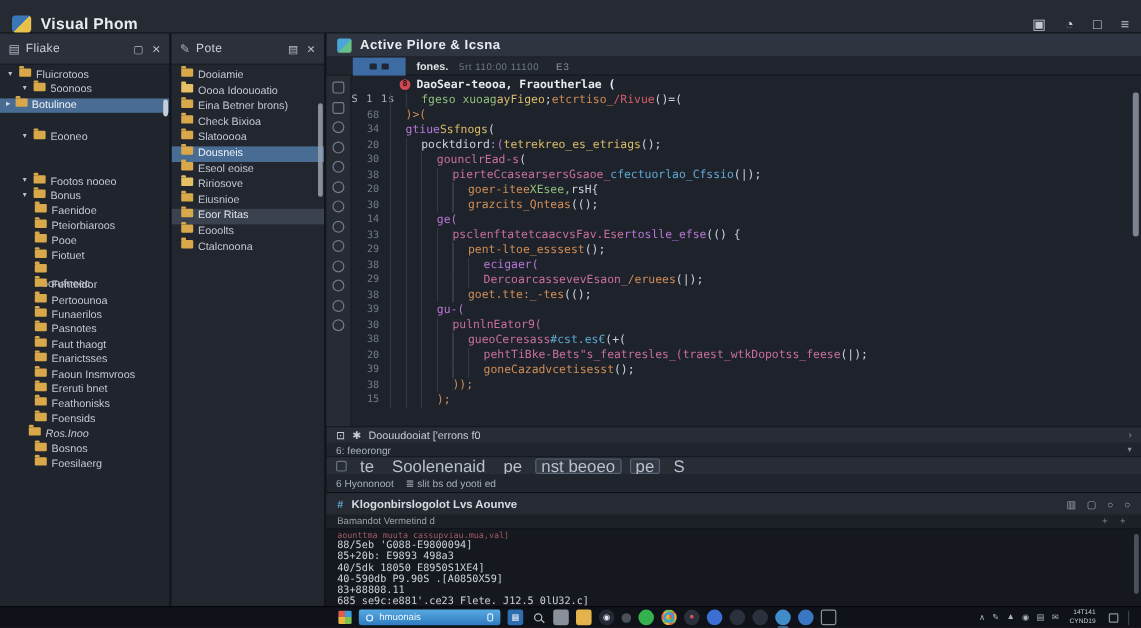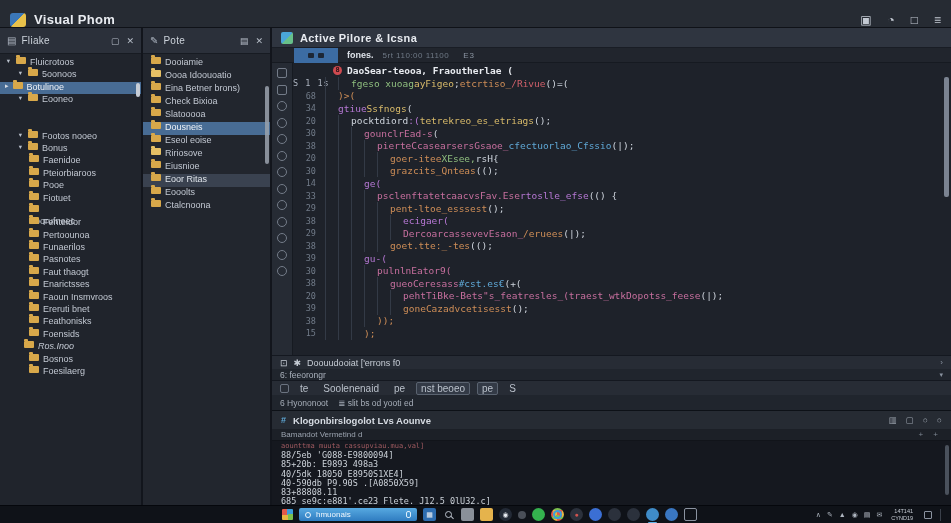--- a/index.html
+++ b/index.html
@@ -62,21 +62,21 @@
   .ind{height:12.5px;flex:none;background:repeating-linear-gradient(to right,#333a46 0,#333a46 1px,transparent 1px,transparent 13px)}
   .tk-g{color:#8fbf7f}.tk-y{color:#d9bb6a}.tk-o{color:#cf8e57}.tk-r{color:#d0606a}
   .tk-p{color:#b678d4}.tk-m{color:#c76f9e}.tk-b{color:#5fa8d6}.tk-w{color:#cdd3db}
   .escroll{position:absolute;top:14px;right:2px;width:5px;height:120px;border-radius:2px;background:#7b8391}
 
   
   .sA{height:14px;background:#272c35;border-top:1px solid #141820;display:flex;align-items:center;gap:6px;padding:0 8px;font-size:9px;color:#c6ccd5;flex:none}
   .sA .chev{margin-left:auto;font-size:8px;color:#8a93a0}
   .sB{height:11px;background:#20252d;display:flex;align-items:center;padding:0 8px;font-size:8.5px;color:#aab2bd;flex:none}
   .sB .chev{margin-left:auto;font-size:7px;color:#8a93a0}
-  .sC{height:15px;background:#272c35;display:flex;align-items:center;gap:7px;padding:0 8px;font-size:10px;color:#b9c0ca;flex:none;border-top:1px solid #141820}
+  .sC{height:15px;background:#272c35;display:flex;align-items:center;gap:7px;padding:0 8px;font-size:14px;color:#b9c0ca;flex:none;border-top:1px solid #141820}
   .sC .btn{padding:0 4px;line-height:11px}
   .sC .boxed{border:1px solid #5a6370;background:#333a46;border-radius:2px}
   .sC .mini{width:9px;height:9px;border:1px solid #6b7380;border-radius:2px}
   .sD{height:15px;background:#20252d;display:flex;align-items:center;gap:10px;padding:0 8px;font-size:8.5px;color:#a6aeb9;flex:none}
   .ctabs{height:13px;background:#171b22;display:flex;align-items:center;gap:9px;padding:0 9px;font-size:9px;color:#c3c9d3;flex:none}
   .ctabs .bsq{width:9px;height:9px;border-radius:2px;background:#3e8ed0;flex:none}
   .ctabs .t2{font-weight:bold;color:#d7dce3}
 
   
   .console{height:95px;display:flex;flex-direction:column;background:#15181f;border-top:1px solid #0d1117;flex:none;position:relative}
@@ -142,21 +142,21 @@
           <div class="trow" style="padding-left: 17px;">
             <span class="arr">▾</span>
             <span class="fold"></span>
             <span>5oonoos</span>
           </div>
           <div class="trow sel" style="padding-left: 5px;">
             <span class="pfx">▸</span>
             <span class="fold"></span>
             <span>Botulinoe</span>
           </div>
-          <div class="trow" style="padding-left: 17px;">
+          <div class="trow" style="padding-left: 17px; margin-top: 15px;">
             <span class="arr">▾</span>
             <span class="fold"></span>
             <span>Eooneo</span>
           </div>
           <div class="trow" style="padding-left: 17px; margin-top: 24px;">
             <span class="arr">▾</span>
             <span class="fold"></span>
             <span>Footos nooeo</span>
           </div>
           <div class="trow" style="padding-left: 17px;">

